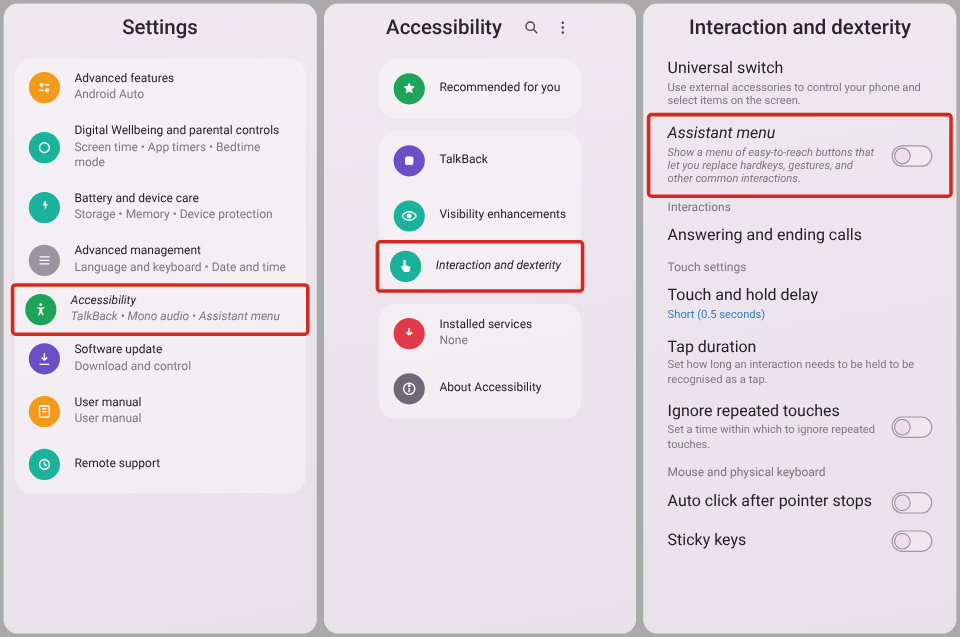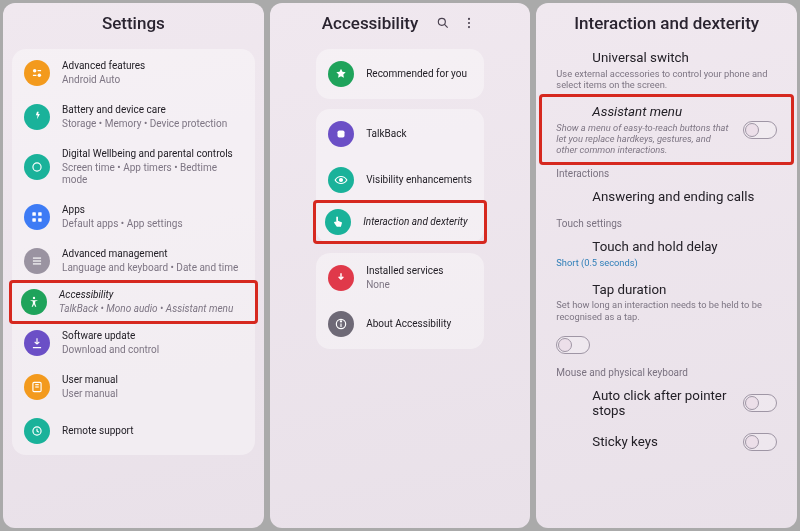--- a/index.html
+++ b/index.html
@@ -60,21 +60,21 @@
     border:1.5px solid #9f96a5; top:1px; left:1px; background:#ecdfe9;
   }
   .hl { border:3px solid #d6281f; border-radius:4px; margin:-3px;font-style:italic; }
   .hl-inner { padding:6px 9px; }
   
   .c-orange{background:#f39a1d}.c-teal{background:#1ab29a}.c-purple{background:#6b4fc6}
   .c-blue{background:#3d7bf5}.c-grey{background:#9a93a1}.c-green{background:#1fa35b}
   .c-red{background:#e0394a}.c-darkgrey{background:#6e6976}
   
   svg { width:14px; height:14px; display:block; }
-  .p3 .row .title { font-size:13.3px;margin-left:36px; }
+  .p3 .row .title { font-size:13.3px; }
   .p3 .row .sub { font-size:9.3px; }
   .p3 .row { padding:7px 14px; }
 </style>
 </head>
 <body>
 
 <div class="panel p1">
   <div class="panel-header">
     <span>Settings</span>
   </div>
@@ -88,52 +88,38 @@
               <path d="M5 16h6M13 8h6" stroke="#fff" stroke-width="2"></path>
             </svg>
           </span>
           <div class="txt">
             <div class="title">Advanced features</div>
             <div class="sub">Android Auto</div>
           </div>
         </div>
         <div class="row">
           <span class="ic c-teal">
+            <svg viewBox="0 0 24 24" fill="none" stroke="#fff" stroke-width="2">
+              <circle cx="12" cy="12" r="7"></circle>
+            </svg>
+          </span>
+          <div class="txt">
+            <div class="title">Digital Wellbeing and parental controls</div>
+            <div class="sub">Screen time • App timers • Bedtime mode</div>
+          </div>
+        </div>
+        <div class="row">
+          <span class="ic c-teal">
             <svg viewBox="0 0 24 24" fill="#fff">
               <path d="M12 3l-2 6h3l-1 7 5-9h-3l1-4z"></path>
             </svg>
           </span>
           <div class="txt">
             <div class="title">Battery and device care</div>
             <div class="sub">Storage • Memory • Device protection</div>
-          </div>
-        </div>
-        <div class="row">
-          <span class="ic c-teal">
-            <svg viewBox="0 0 24 24" fill="none" stroke="#fff" stroke-width="2">
-              <circle cx="12" cy="12" r="7"></circle>
-            </svg>
-          </span>
-          <div class="txt">
-            <div class="title">Digital Wellbeing and parental controls</div>
-            <div class="sub">Screen time • App timers • Bedtime mode</div>
-          </div>
-        </div>
-        <div class="row">
-          <span class="ic c-blue">
-            <svg viewBox="0 0 24 24" fill="#fff">
-              <rect x="4" y="4" width="6" height="6" rx="1"></rect>
-              <rect x="14" y="4" width="6" height="6" rx="1"></rect>
-              <rect x="4" y="14" width="6" height="6" rx="1"></rect>
-              <rect x="14" y="14" width="6" height="6" rx="1"></rect>
-            </svg>
-          </span>
-          <div class="txt">
-            <div class="title">Apps</div>
-            <div class="sub">Default apps • App settings</div>
           </div>
         </div>
         <div class="row">
           <span class="ic c-grey">
             <svg viewBox="0 0 24 24" fill="none" stroke="#fff" stroke-width="2">
               <line x1="5" y1="7" x2="19" y2="7"></line>
               <line x1="5" y1="12" x2="19" y2="12"></line>
               <line x1="5" y1="17" x2="19" y2="17"></line>
             </svg>
           </span>
@@ -318,20 +304,24 @@
           <div class="sub" style="color:#2f7fb8">Short (0.5 seconds)</div>
         </div>
       </div>
       <div class="row">
         <div class="txt">
           <div class="title">Tap duration</div>
           <div class="sub">Set how long an interaction needs to be held to be recognised as a tap.</div>
         </div>
       </div>
       <div class="row">
+        <div class="txt">
+          <div class="title">Ignore repeated touches</div>
+          <div class="sub">Set a time within which to ignore repeated touches.</div>
+        </div>
         <div class="toggle"></div>
       </div>
       <div class="section-label">Mouse and physical keyboard</div>
       <div class="row">
         <div class="txt">
           <div class="title">Auto click after pointer stops</div>
         </div>
         <div class="toggle"></div>
       </div>
       <div class="row">

